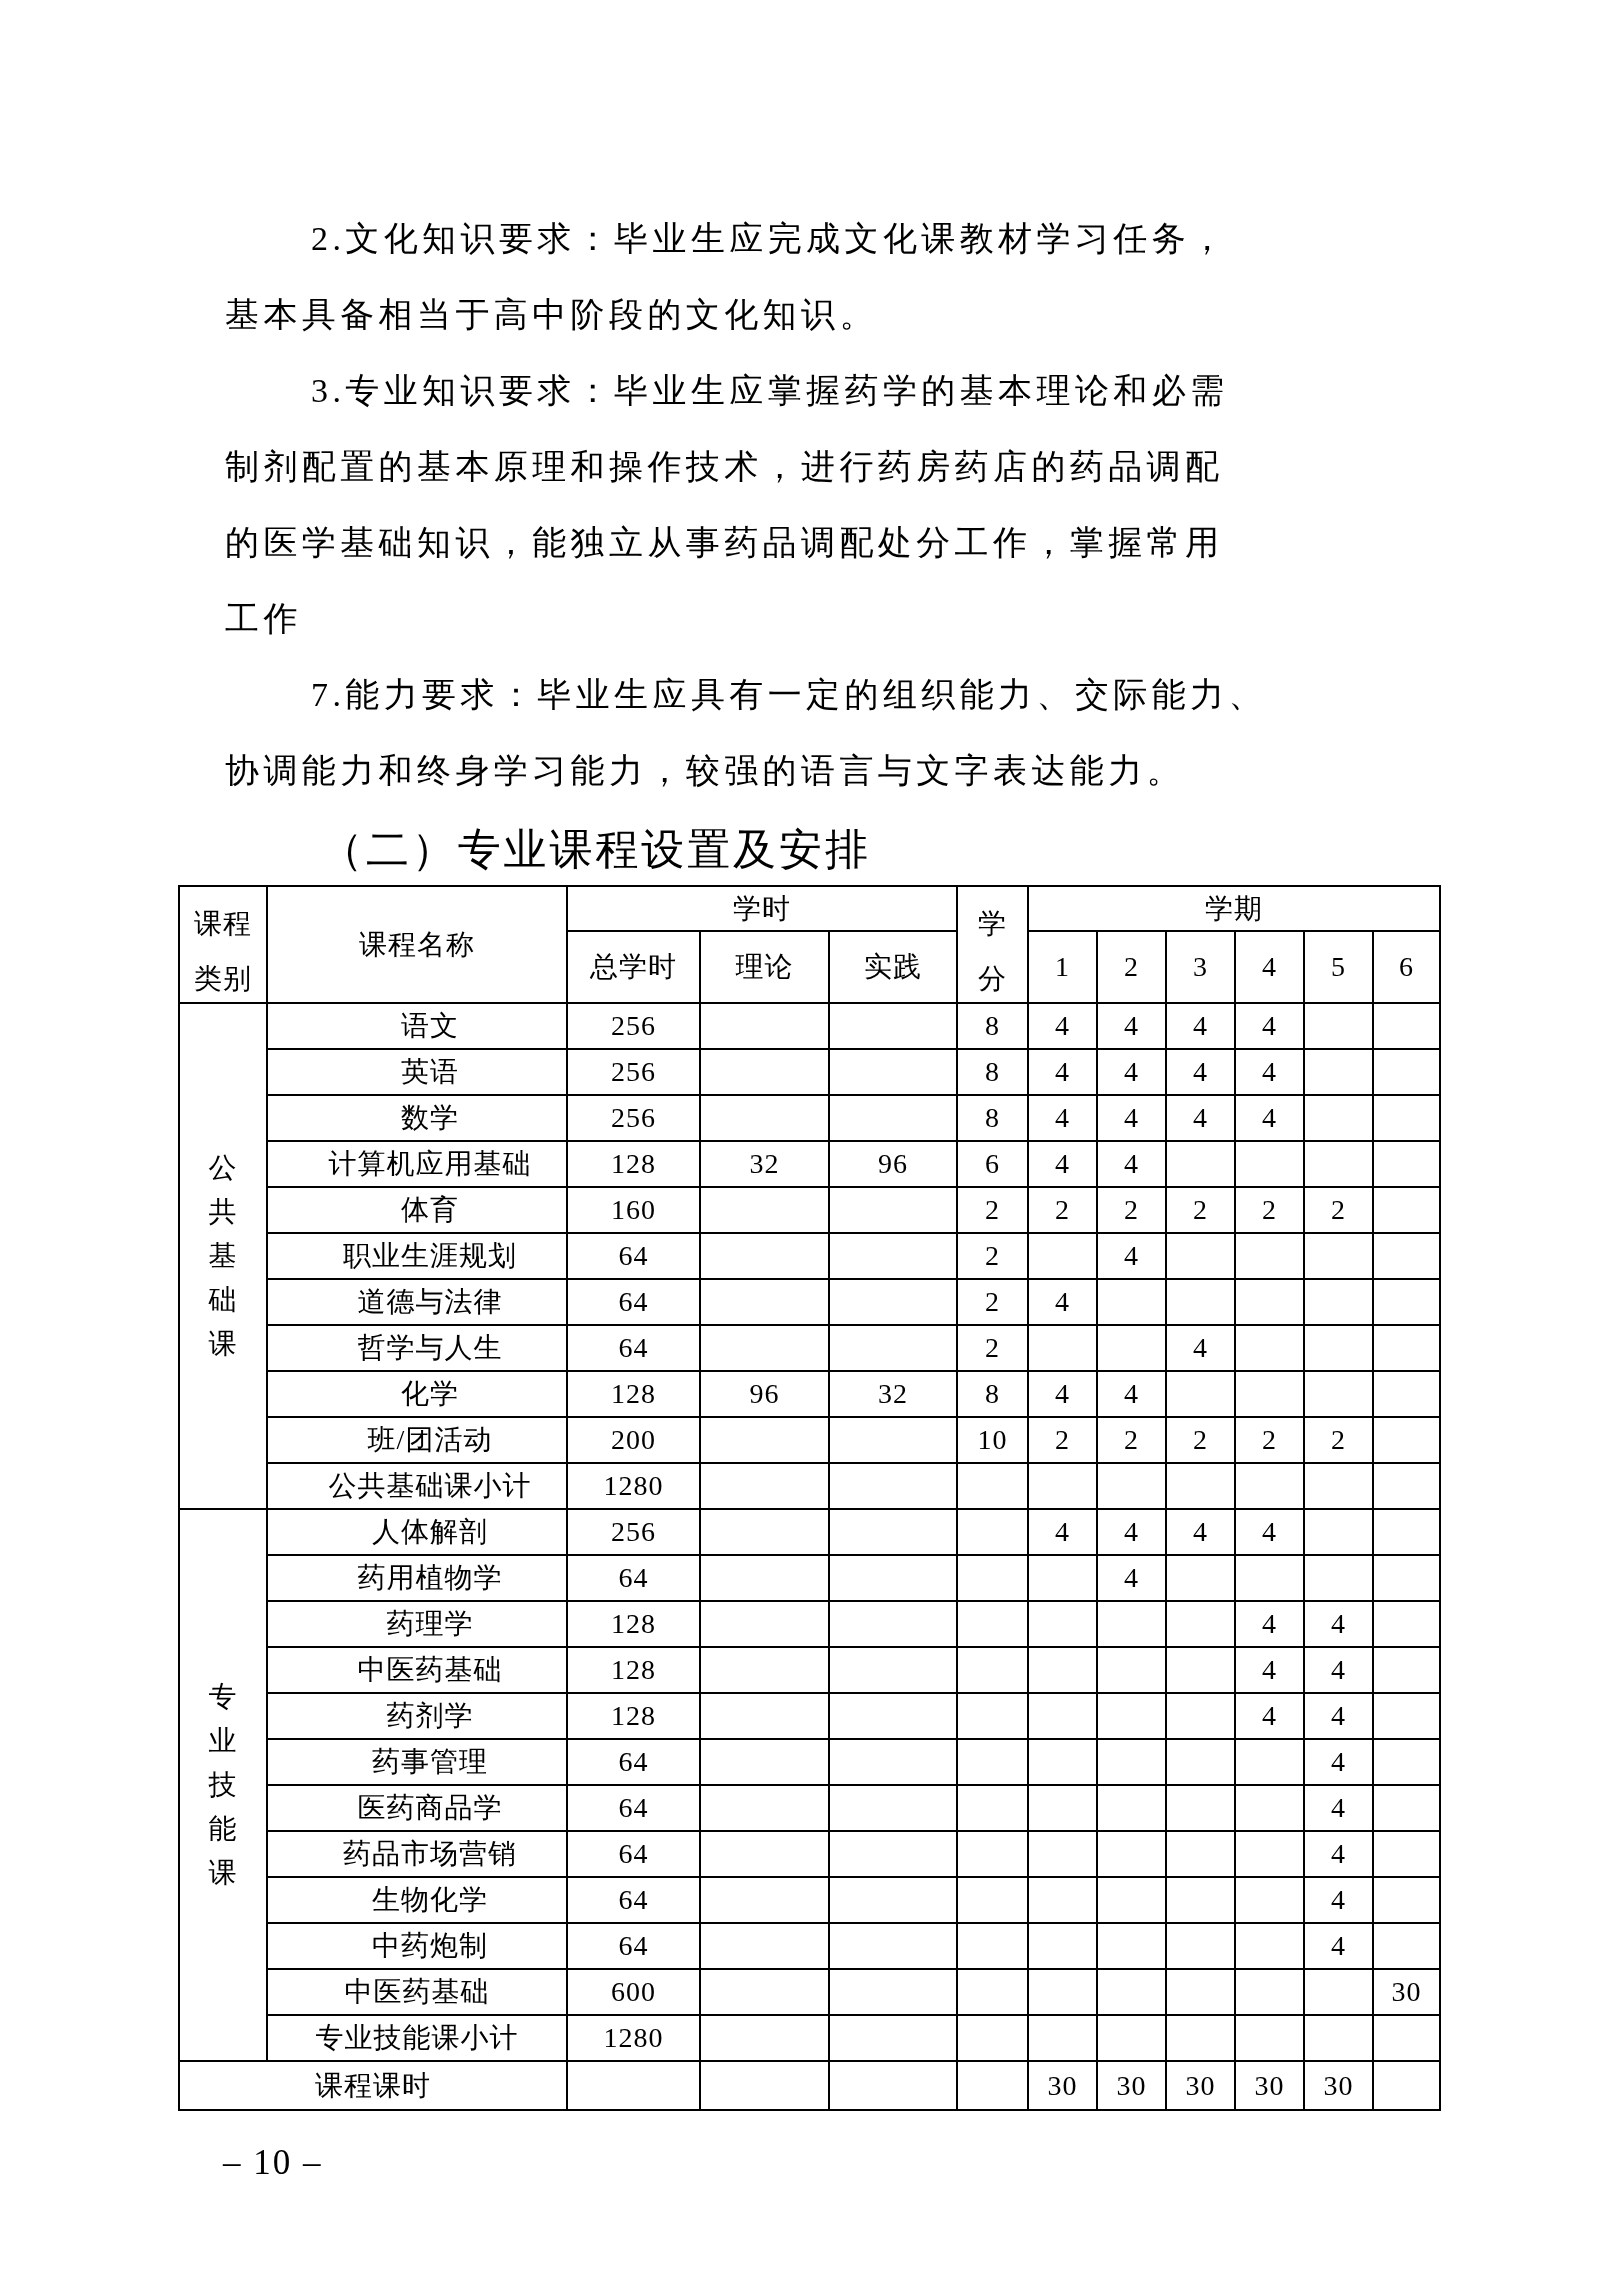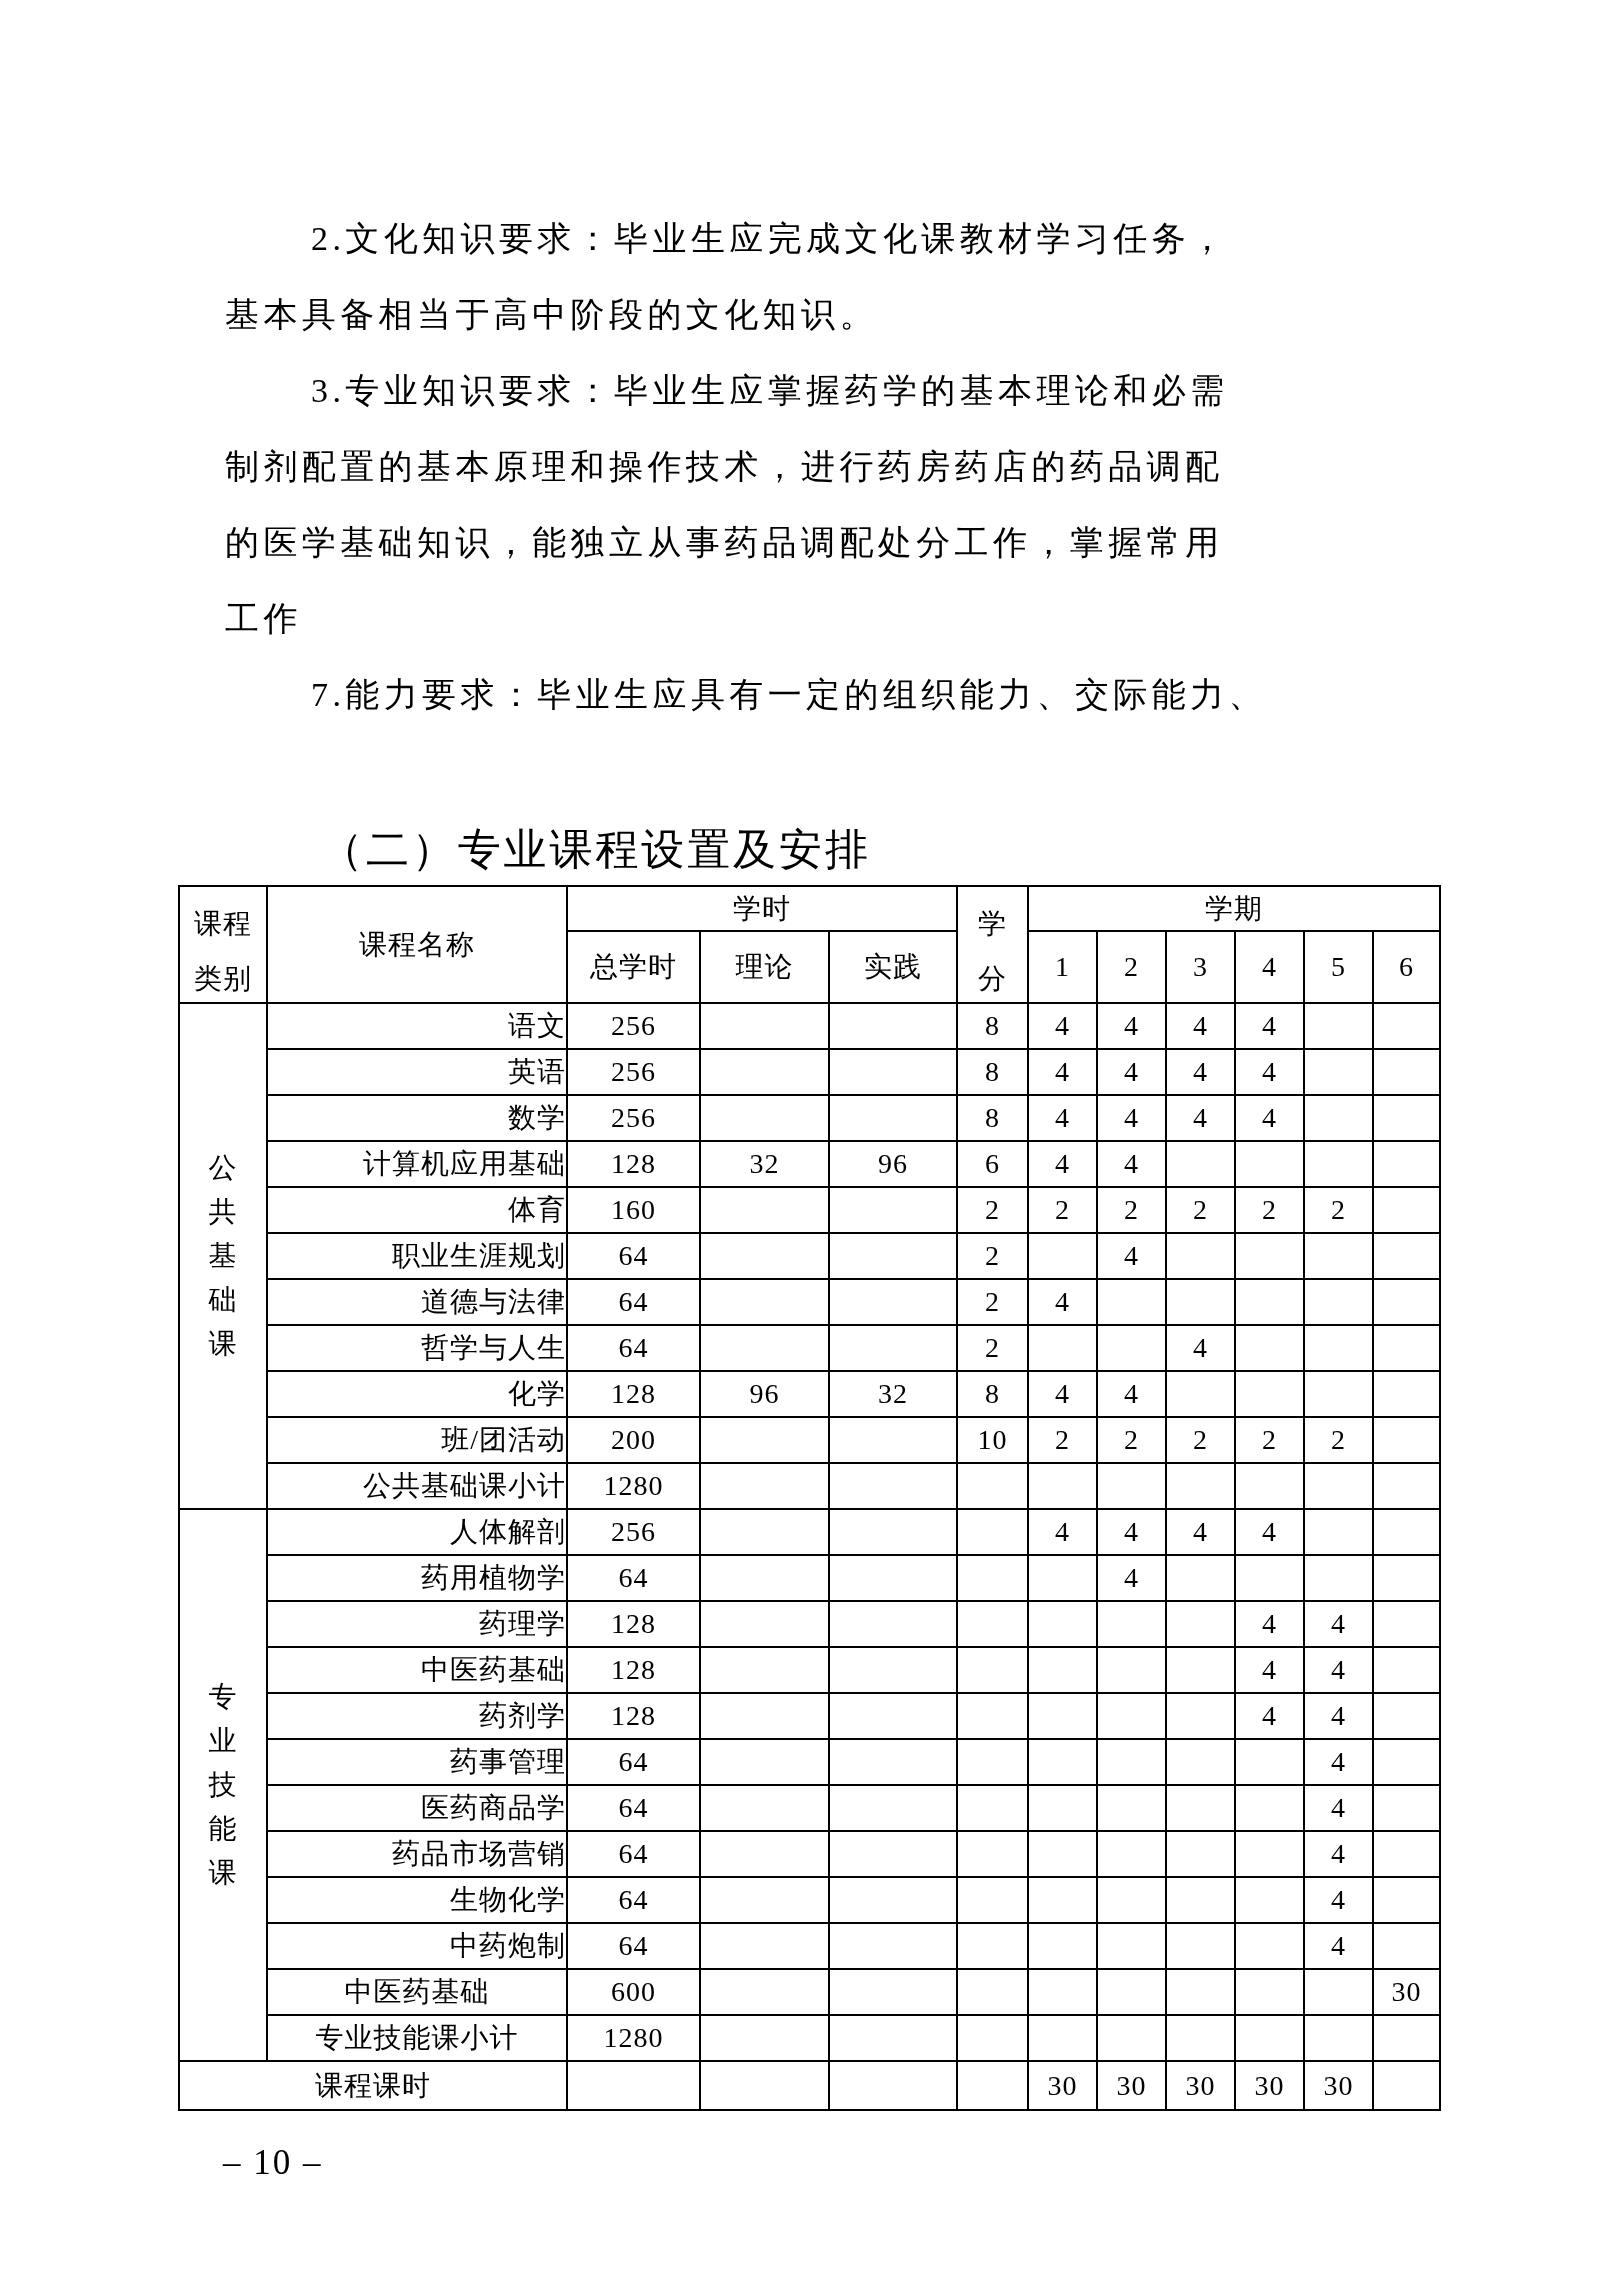--- a/index.html
+++ b/index.html
@@ -31,21 +31,21 @@
   .curriculum th, .curriculum td {
     border:2px solid #000; padding:0; font-weight:normal;
     font-size:28px; text-align:center; vertical-align:middle;
     overflow:hidden; letter-spacing:1px;
   }
   .curriculum thead tr.h1 th { height:43px; line-height:43px; }
   .curriculum thead tr.h2 th { height:70px; line-height:70px; }
   .curriculum thead th.twoline { line-height:normal; }
   .curriculum thead th.twoline div { line-height:43px; height:43px;margin-top:12px; }
   .curriculum tbody td { height:44px; line-height:44px; }
-  td.name-cell { text-align:right; padding-left:26px; }
+  td.name-cell { text-align:center; padding-left:26px; }
   td.name-cell.center { text-align:center; padding-left:0; }
   td.cat-cell { vertical-align:middle; }
   .cat-stack { display:flex; flex-direction:column; align-items:center; justify-content:center; }
   .cat-stack span { display:block; height:44px; line-height:44px; font-size:28px; }
   tr.section-start td { border-top:2.9px solid #000; }
   tr.footer-row td { border-top:2.9px solid #000; height:47px; line-height:47px; }
 
   .page-number {
     position:absolute; left:223px; top:2143px; font-size:35px; letter-spacing:2px;
     white-space:nowrap;
@@ -57,20 +57,21 @@
 <div class="page">
 
   <div class="body-text">
       <div class="text-line indent">2.文化知识要求：毕业生应完成文化课教材学习任务，</div>
       <div class="text-line">基本具备相当于高中阶段的文化知识。</div>
       <div class="text-line indent">3.专业知识要求：毕业生应掌握药学的基本理论和必需</div>
       <div class="text-line">制剂配置的基本原理和操作技术，进行药房药店的药品调配</div>
       <div class="text-line">的医学基础知识，能独立从事药品调配处分工作，掌握常用</div>
       <div class="text-line">工作</div>
       <div class="text-line indent">7.能力要求：毕业生应具有一定的组织能力、交际能力、</div>
+      <div class="text-line">协调能力和终身学习能力，较强的语言与文字表达能力。</div>
     </div>
 
   <div class="doc-heading">（二）专业课程设置及安排</div>
 
   <table class="curriculum">
     <colgroup>
       <col style="width:88px">
       <col style="width:300px">
       <col style="width:133px">
       <col style="width:129px">

